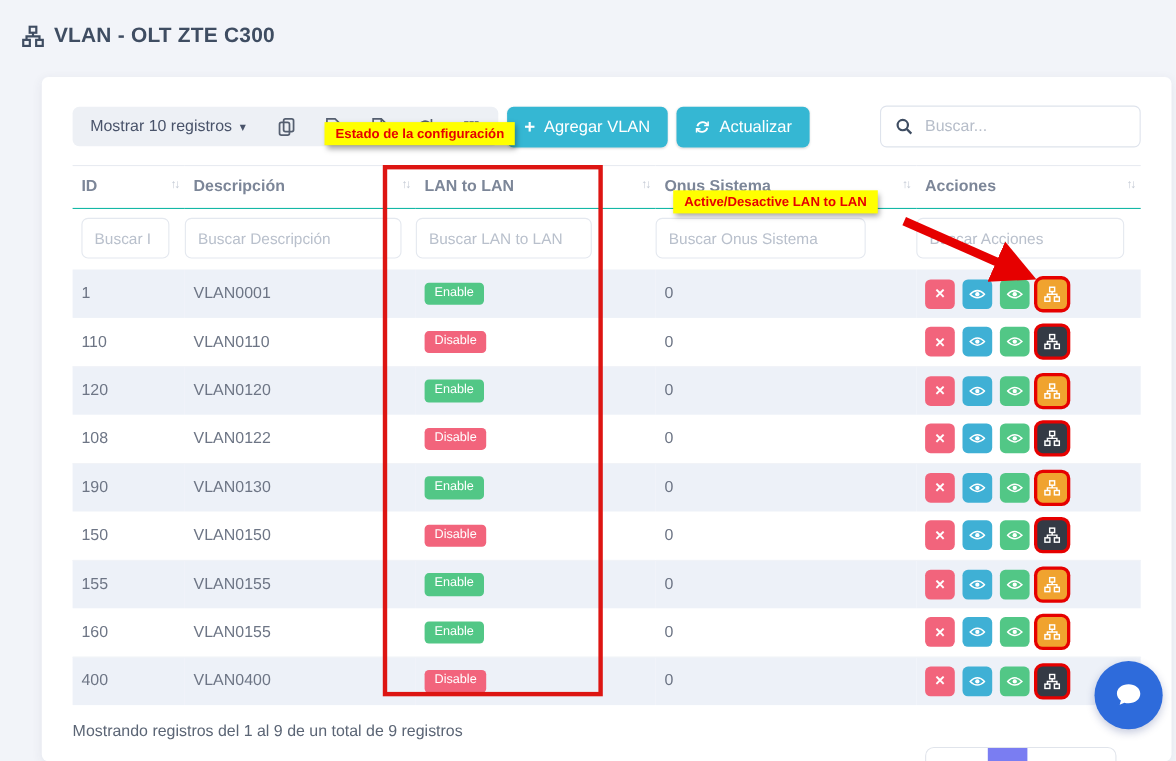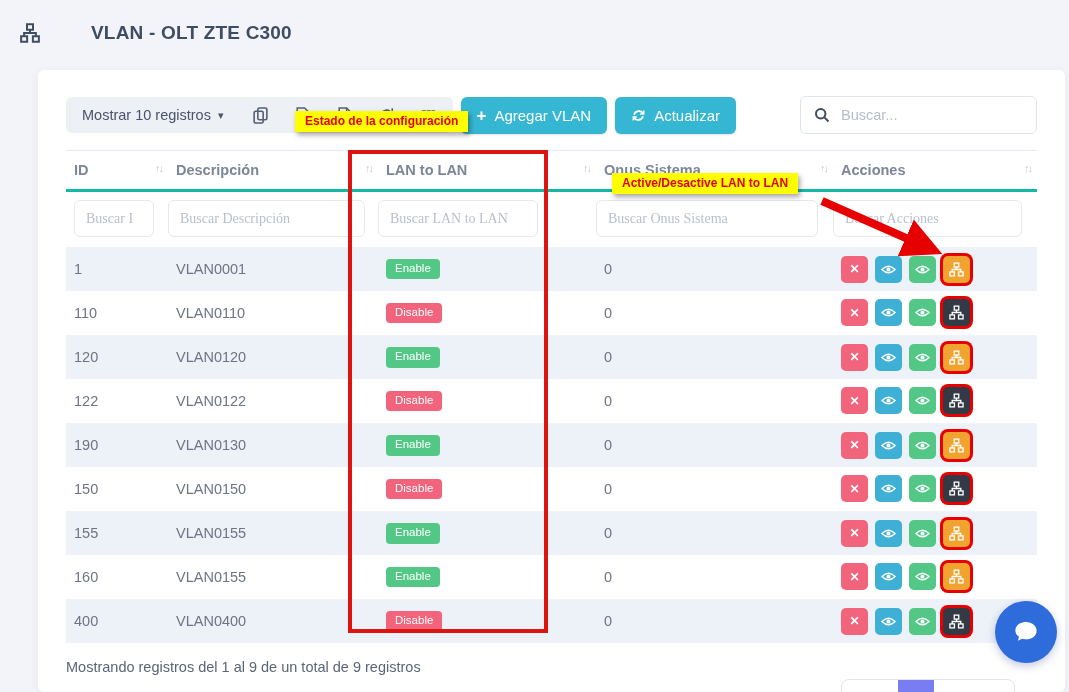--- a/index.html
+++ b/index.html
@@ -6,21 +6,21 @@
   html,body { width:1069px; height:692px; }
   body {
     font-family: "Liberation Sans", sans-serif;
     background:#f2f4f9;
     position:relative;
     overflow:hidden;
     color:#6d7585;
   }
   
   .page-header { display:flex; align-items:center; gap:9px; padding:22px 0 0 20px; }
-  .page-header h1 { font-size:19px; font-weight:700; color:#3f4d62; letter-spacing:.2px;margin-left:42px; }
+  .page-header h1 { font-size:19px; font-weight:700; color:#3f4d62; letter-spacing:.2px; }
   .title-icon { width:20px; height:20px; color:#3f4d62; }
 
   
   .card {
     position:absolute; left:20px; top:70px; width:1027px; height:622px;
     background:#fff; border-radius:6px;
     box-shadow:0 2px 10px rgba(50,60,90,.07);
     padding:26px 28px 0 28px;
     margin-left:18px;
   }
@@ -51,30 +51,30 @@
   .search-box svg { width:16px; height:16px; color:#3f4d62; flex:none; }
   .search-box input { border:none; outline:none; width:100%; font-size:14.5px; font-family:inherit;
     color:#49536a; background:transparent; }
   .search-box input::placeholder { color:#b6bdc9; }
 
   
   table { width:971px; border-collapse:collapse; table-layout:fixed; font-size:14.5px; }
   col.c-id{width:102px} col.c-desc{width:210px} col.c-lan{width:218px} col.c-onus{width:237px} col.c-acc{width:204px}
   thead tr.head-row th {
     text-align:left; font-size:14.5px; font-weight:700; color:#7c8698;
-    padding:11px 6px 11px 8px; border-top:1px solid #e8ebf1; border-bottom:3px solid #14b8a6;
+    padding:11px 6px 11px 8px; border-top:1px solid #e8ebf1; border-bottom:1px solid #14b8a6;
   }
   .sort { float:right; font-size:11px; color:#c4cad5; letter-spacing:-2px; font-weight:400; cursor:pointer; }
-  thead tr.filter-row td { padding:8px 6px 10px 0;font-family:Liberation Serif, serif; }
+  thead tr.filter-row td { padding:8px 6px 10px 0; }
   .filter-input {
     height:37px; border:1px solid #e4e8ef; border-radius:6px; padding:0 11px; font-size:14px;
     font-family:inherit; color:#49536a; outline:none; background:#fff;
   }
   .filter-input::placeholder { color:#b9c0cc; }
-  .w-id{width:80px; margin-left:8px} .w-desc{width:197px} .w-lan{width:160px} .w-onus{width:222px} .w-acc{width:189px}
+  .w-id{width:80px; margin-left:8px} .w-desc{width:197px} .w-lan{width:160px} .w-onus{width:191px} .w-acc{width:189px}
   tbody td { padding:0 6px 0 8px; height:44px; color:#6d7585; }
   tbody tr:nth-child(odd) { background:#edf1f8; }
   tbody tr:nth-child(even) td { border-bottom:1px solid #f1f3f7; }
 
   .badge { display:inline-block; padding:4px 9px 5px; border-radius:4px; color:#fff; font-size:11.5px; line-height:1; }
   .badge-enable { background:#52c786; }
   .badge-disable { background:#f2647c; }
 
   .actions { display:flex; gap:7px; align-items:center; }
   .act { width:27px; height:27px; border-radius:5px; border:none; display:flex; align-items:center;
@@ -310,21 +310,21 @@
                   <rect x="5.6" y="1.2" width="4.8" height="4.2"></rect>
                   <rect x="1" y="10.6" width="4.8" height="4.2"></rect>
                   <rect x="10.2" y="10.6" width="4.8" height="4.2"></rect>
                   <path d="M8 5.4 V8 M3.4 10.6 V8 H12.6 V10.6"></path>
                 </svg>
               </button>
             </div>
           </td>
         </tr>
         <tr>
-          <td>122</td>
+          <td>108</td>
           <td>VLAN0122</td>
           <td><span class="badge badge-disable">Disable</span></td>
           <td>0</td>
           <td>
             <div class="actions">
               <button class="act act-del">
                 <span>✕</span>
               </button>
               <button class="act act-view">
                 <svg viewBox="0 0 16 12" fill="none" stroke="#fff" stroke-width="1.4">

